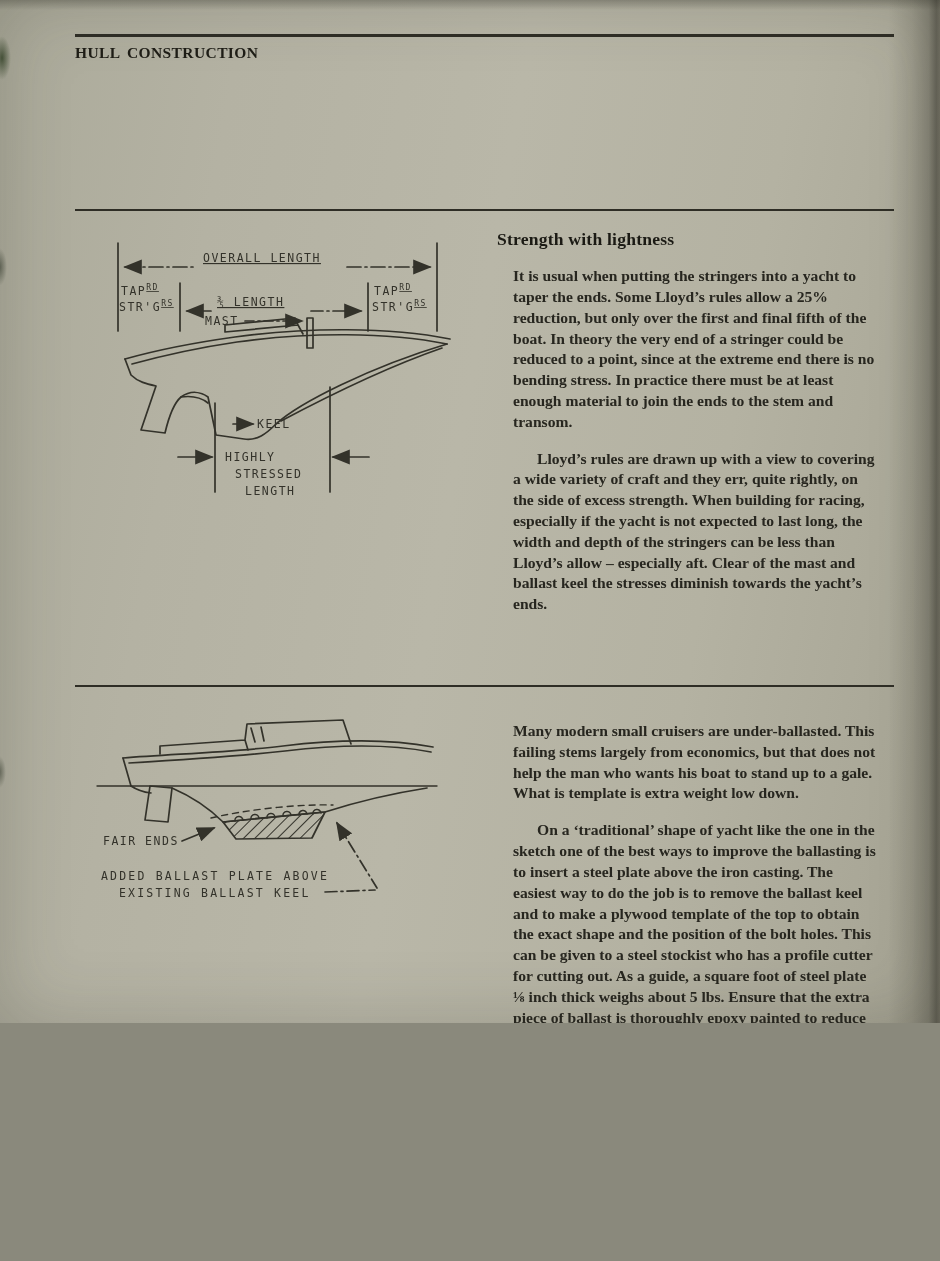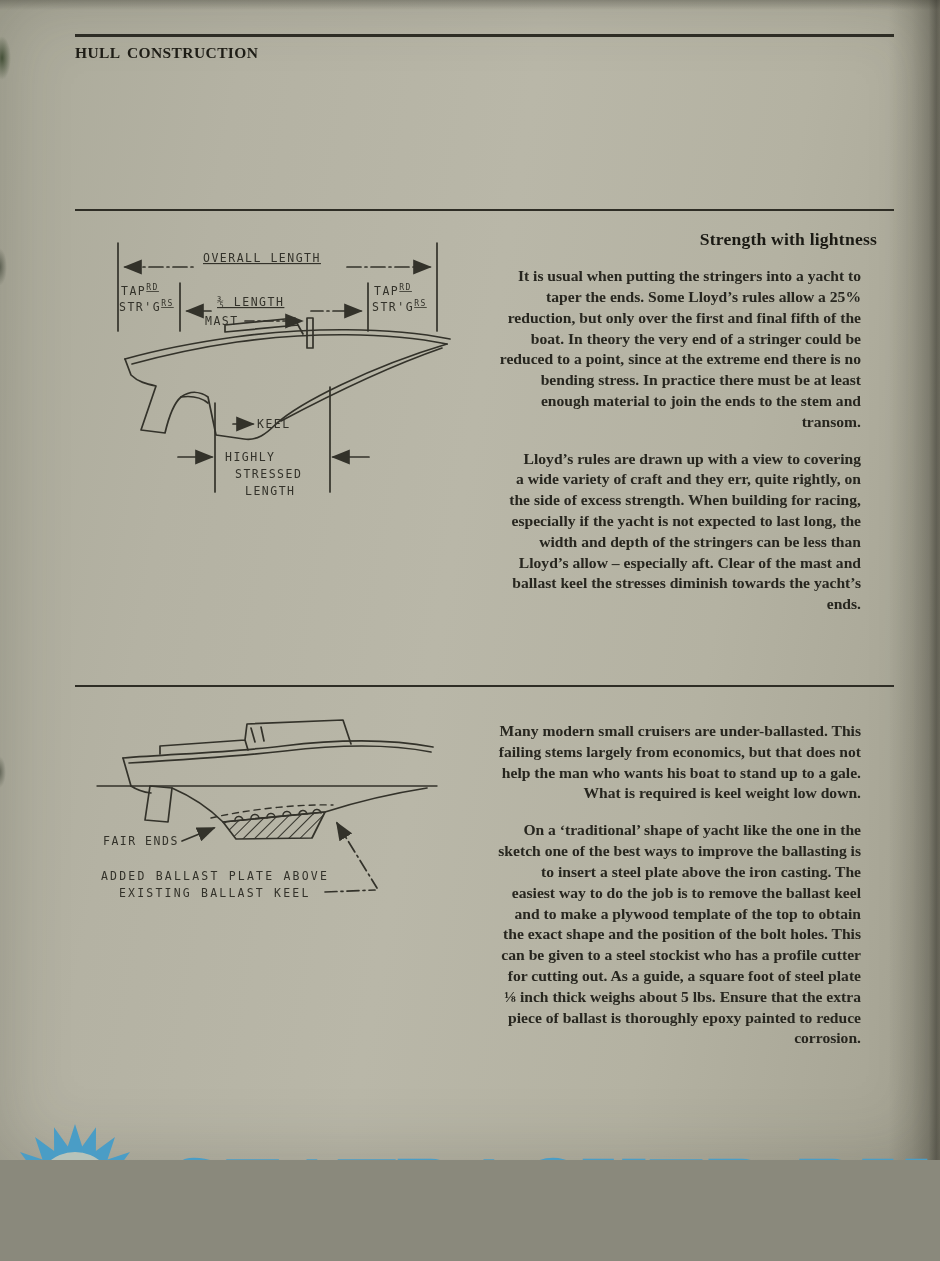--- a/index.html
+++ b/index.html
@@ -1,29 +1,29 @@
 <!DOCTYPE html>
 <html><head>
 <meta charset="utf-8">
 <style>
   html,body{margin:0;padding:0;background:#8a897c;}
   #page{
-    position:relative; width:940px; height:1160px; overflow:hidden;
+    position:relative; width:940px; height:1023px; overflow:hidden;
     background:linear-gradient(100deg,#abaa9a 0%,#b4b2a3 22%,#b9b7a8 48%,#b4b2a2 72%,#a9a797 92%,#a3a191 100%);
     box-shadow:inset 0 0 70px rgba(52,52,40,0.22);
     font-family:"Liberation Serif", serif;
   }
   .edge-right{position:absolute;top:0;right:0;width:52px;height:100%;
     background:linear-gradient(to right,rgba(58,56,45,0) 0%,rgba(58,56,45,0.14) 45%,rgba(48,47,38,0.30) 78%,rgba(40,39,31,0.52) 93%,rgba(66,64,53,0.55) 100%);}
   .edge-top{position:absolute;top:0;left:0;width:100%;height:10px;background:linear-gradient(to bottom,rgba(45,45,35,0.30),rgba(45,45,35,0));}
   .smudge{position:absolute;pointer-events:none;}
   .rule{position:absolute;left:75px;width:819px;background:#2e2d25;}
   #header-title{position:absolute;left:75px;top:44px;font-size:15.5px;font-weight:bold;
     letter-spacing:0.4px;word-spacing:3px;color:#1e1d16;}
-  .text-col{position:absolute;left:478px;width:399px;color:#27261f;font-size:15.6px;line-height:1.335;text-align:right;}
+  .text-col{position:absolute;left:497px;width:399px;color:#27261f;font-size:15.6px;line-height:1.335;text-align:left;}
   .text-col h2{margin:0 0 3px 0;font-size:17.6px;line-height:1.2;color:#1b1a14;letter-spacing:0.2px;}
   .text-col p{margin:16px;font-weight:bold;}
   .text-col p + p{text-indent:24px;}
   svg text.draft{font-family:"DejaVu Sans Mono", monospace;fill:#33322a;}
   #footer-line{top:1163px;height:2px;}
   .pageno{font-family:"Liberation Serif", serif;}
 </style>
 </head>
 <body>
 
@@ -142,21 +142,21 @@
       <line x1="240" y1="190" x2="290" y2="188" stroke-dasharray="12 4 2 4"></line>
     </g>
     <g font-size="11.5" letter-spacing="1.5">
       <text class="draft" x="18" y="143">FAIR ENDS</text>
       <text class="draft" x="16" y="178" letter-spacing="2.2">ADDED BALLAST PLATE ABOVE</text>
       <text class="draft" x="34" y="195" letter-spacing="2.2">EXISTING BALLAST KEEL</text>
     </g>
   </svg>
 
   <div class="text-col" style="top:705px;">
-    <p>Many modern small cruisers are under-ballasted. This failing stems largely from economics, but that does not help the man who wants his boat to stand up to a gale. What is required is keel weight low down.</p>
+    <p>Many modern small cruisers are under-ballasted. This failing stems largely from economics, but that does not help the man who wants his boat to stand up to a gale. What is template is extra weight low down.</p>
     <p>On a ‘traditional’ shape of yacht like the one in the sketch one of the best ways to improve the ballasting is to insert a steel plate above the iron casting. The easiest way to do the job is to remove the ballast keel and to make a plywood template of the top to obtain the exact shape and the position of the bolt holes. This can be given to a steel stockist who has a profile cutter for cutting out. As a guide, a square foot of steel plate ⅛ inch thick weighs about 5 lbs. Ensure that the extra piece of ballast is thoroughly epoxy painted to reduce corrosion.</p>
   </div>
 
   <div class="rule" id="footer-line"></div>
 
   <svg style="position:absolute;left:0;top:1120px;" width="940" height="141" viewBox="0 0 940 141">
     <defs>
       <linearGradient id="wmgrad" x1="0" y1="0" x2="0" y2="1">
         <stop offset="0" stop-color="#4a9dc6" stop-opacity="0"></stop>
         <stop offset="0.47" stop-color="#4a9dc6" stop-opacity="0"></stop>

